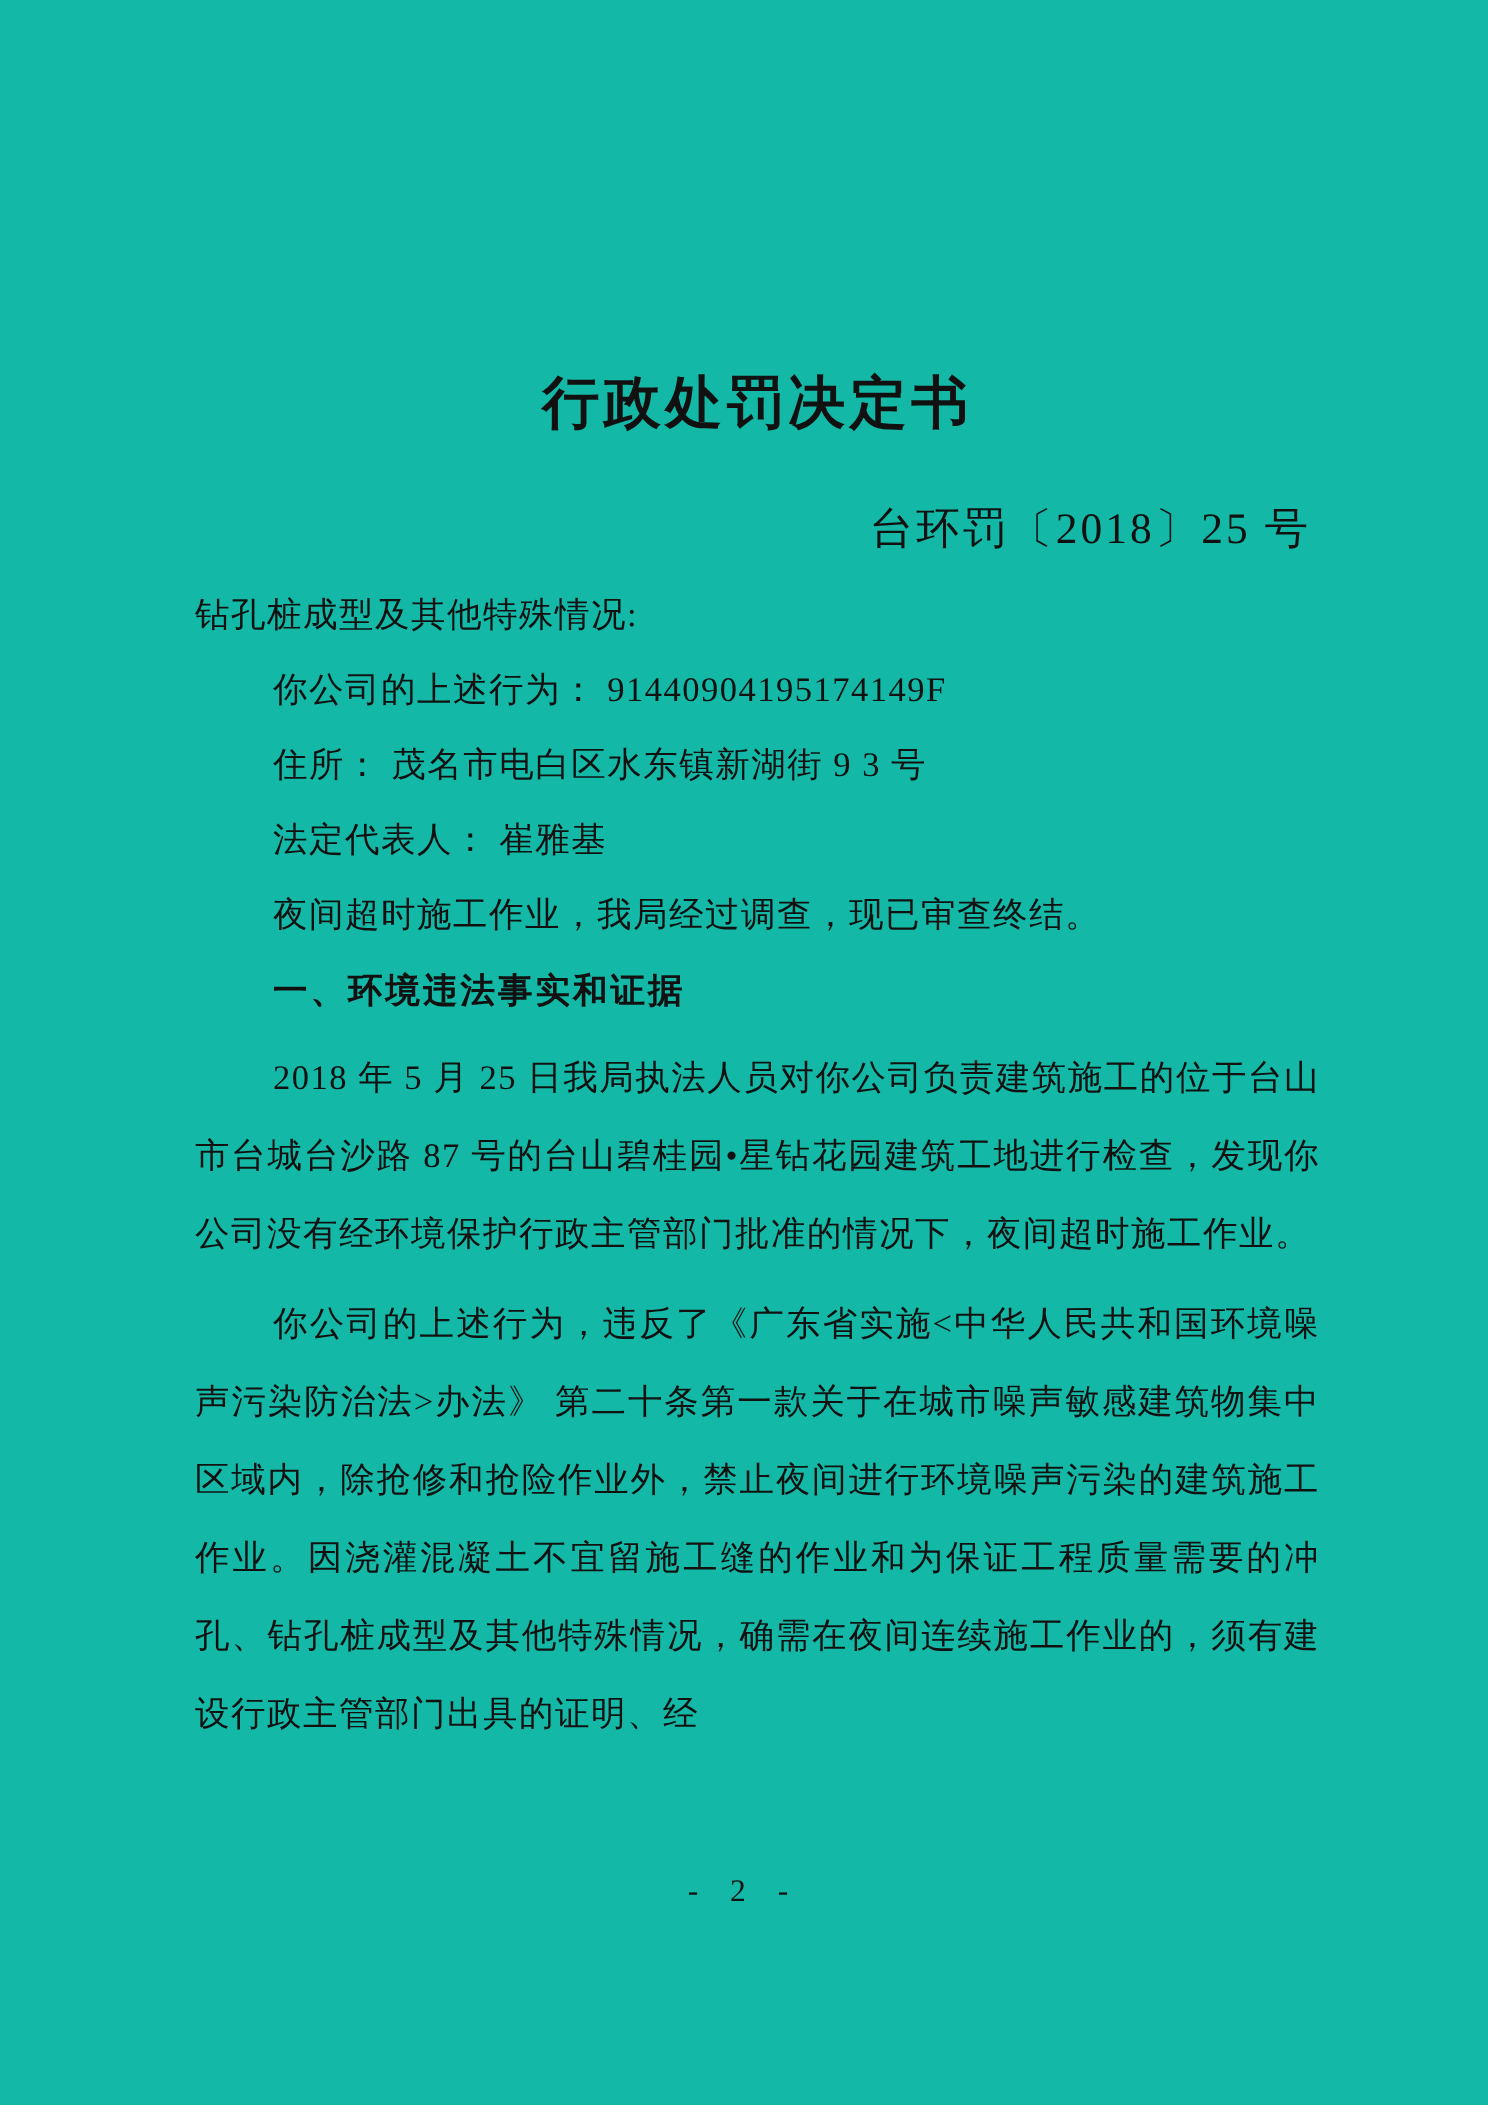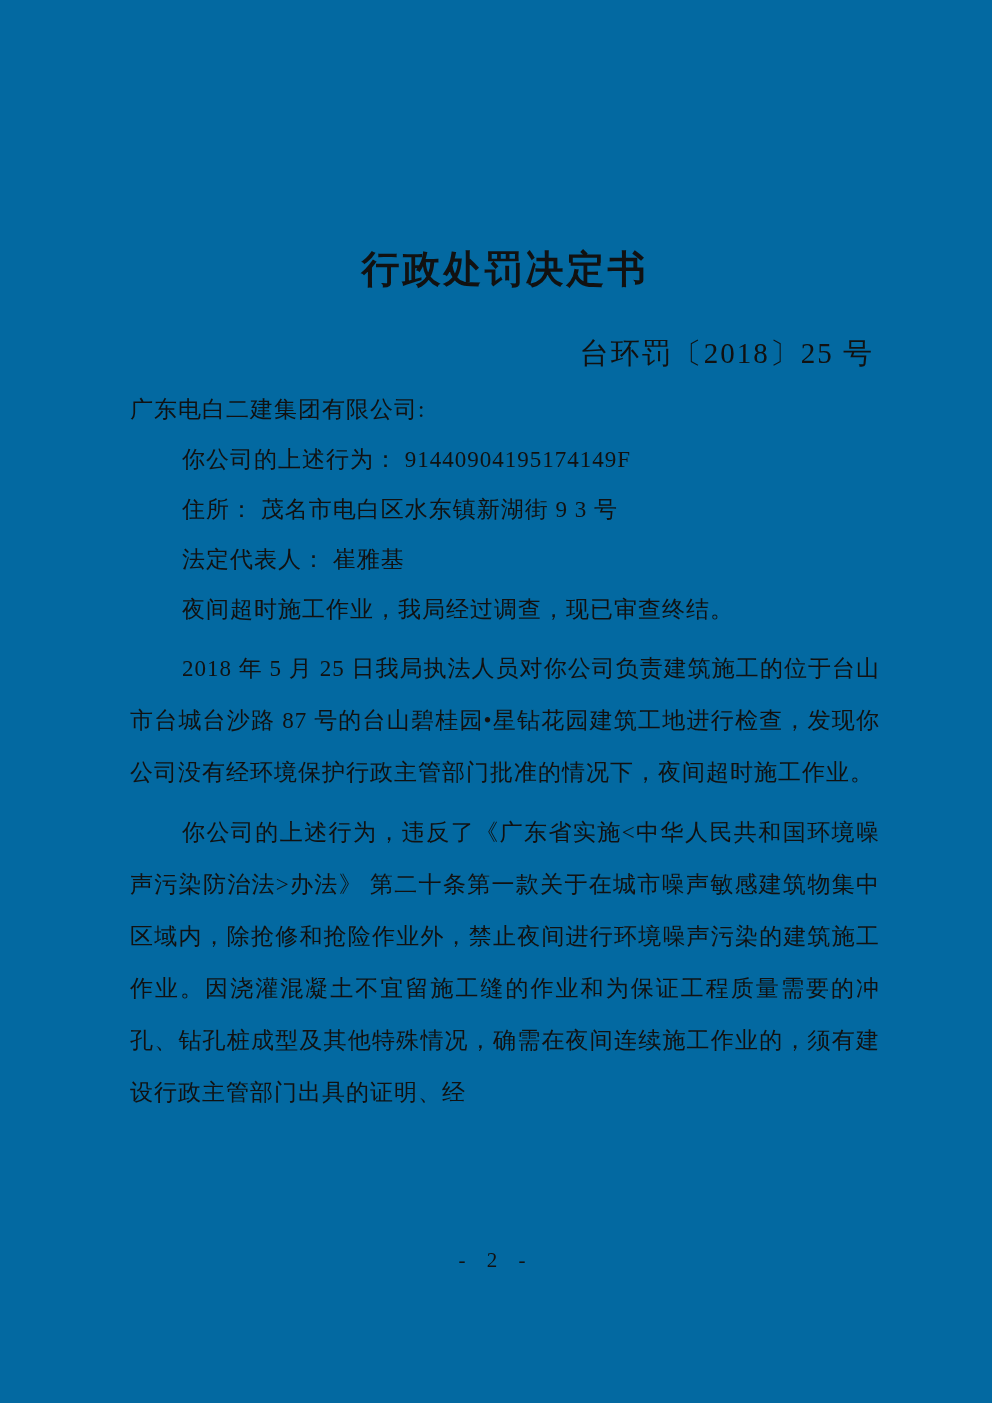--- a/index.html
+++ b/index.html
@@ -1,21 +1,21 @@
 <!DOCTYPE html>
 <html><head>
 <meta charset="utf-8">
 <style>
   html, body { margin: 0; padding: 0; background: #e8e8e8; }
   .page {
     position: relative;
     width: 992px;
     height: 1403px;
     margin: 0 auto;
-    background: #0369a1;
+    background: #14b8a6;
     color: #111111;
     font-family: "Liberation Serif", serif;
     overflow: hidden;
   }
   .content {
     position: absolute;
     left: 130px;
     right: 112px;
     top: 0;
   }
@@ -73,30 +73,31 @@
 
 <div class="page">
   <div class="content">
 
     <h1 class="doc-title">行政处罚决定书</h1>
 
     <div class="doc-number">台环罚〔2018〕25 号</div>
 
     <div class="body-block">
 
-      <div class="line">广东电白二建集团有限公司:</div>
+      <div class="line">钻孔桩成型及其他特殊情况:</div>
 
       <div class="line indent">你公司的上述行为： 91440904195174149F</div>
 
       <div class="line indent">住所： 茂名市电白区水东镇新湖街 9 3 号</div>
 
       <div class="line indent">法定代表人： 崔雅基</div>
 
       <div class="line indent">夜间超时施工作业，我局经过调查，现已审查终结。</div>
 
+      <div class="section-heading">一、环境违法事实和证据</div>
 
       <p class="para">2018 年 5 月 25 日我局执法人员对你公司负责建筑施工的位于台山市台城台沙路 87 号的台山碧桂园•星钻花园建筑工地进行检查，发现你公司没有经环境保护行政主管部门批准的情况下，夜间超时施工作业。</p>
 
       <p class="para">你公司的上述行为，违反了《广东省实施&lt;中华人民共和国环境噪声污染防治法&gt;办法》 第二十条第一款关于在城市噪声敏感建筑物集中区域内，除抢修和抢险作业外，禁止夜间进行环境噪声污染的建筑施工作业。因浇灌混凝土不宜留施工缝的作业和为保证工程质量需要的冲孔、钻孔桩成型及其他特殊情况，确需在夜间连续施工作业的，须有建设行政主管部门出具的证明、经</p>
 
     </div>
   </div>
 
   <div class="footer">- 2 -</div>
 </div>

